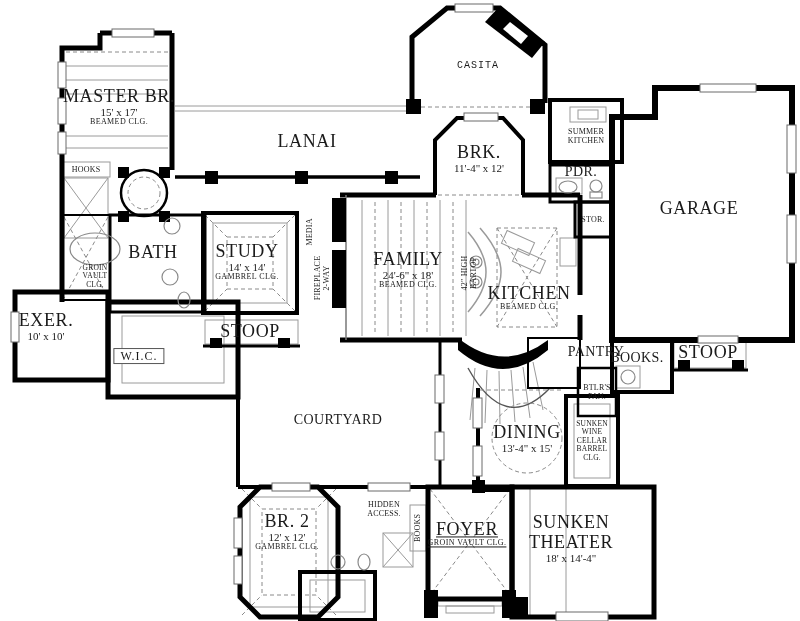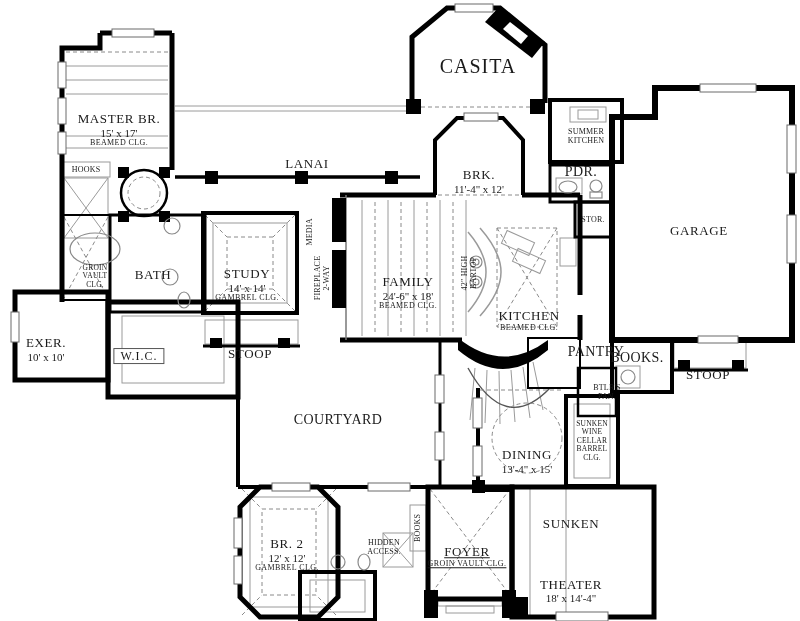--- a/index.html
+++ b/index.html
@@ -6,22 +6,22 @@
   .plan{
     position:relative;width:800px;height:621px;background:#ffffff;overflow:hidden;
     font-family:"Liberation Serif", serif;color:#1a1a1a;
   }
   .plan svg{position:absolute;left:0;top:0;}
   .lbl{
     position:absolute;transform:translate(-50%,-50%);
     text-align:center;white-space:nowrap;line-height:1.12;color:#1a1a1a;
   }
   .lbl.vert{transform:translate(-50%,-50%) rotate(-90deg);}
-  .name{font-size:13px;letter-spacing:.6px;margin-top:46px;}
-  .big{font-size:20px;letter-spacing:1px;}
+  .name{font-size:18px;letter-spacing:.6px;}
+  .big{font-size:10px;letter-spacing:1px;font-family:Liberation Mono, monospace;}
   .dim{font-size:11px;}
   .note{font-size:8px;letter-spacing:.4px;}
   .md{font-size:14px;letter-spacing:.4px;}
   .sm{font-size:8px;letter-spacing:.2px;}
   .xs{font-size:7.5px;letter-spacing:.2px;}
   .boxed{border:1px solid #555;padding:0 6px;background:#fff;font-size:12px;letter-spacing:1px;}
   .name:empty,.dim:empty,.note:empty,.md:empty,.sm:empty,.xs:empty{display:none;}
 </style>
 </head>
 <body>
@@ -354,21 +354,21 @@
   </div>
 
   <div class="lbl md" style="left:637px;top:358px;">
     <span>BOOKS.</span>
   </div>
 
   <div class="lbl" style="left:708px;top:352px;">
     <div class="name">STOOP</div>
   </div>
 
-  <div class="lbl sm" style="left:597px;top:393px;margin-left:10px;">
+  <div class="lbl sm" style="left:597px;top:393px;">
     <div>BTLR'S</div>
     <div>PAN.</div>
   </div>
 
   <div class="lbl" style="left:338px;top:420px;">
     <div class="md">COURTYARD</div>
   </div>
 
   <div class="lbl" style="left:527px;top:438px;">
     <div class="name">DINING</div>
@@ -382,21 +382,21 @@
     <div>BARREL</div>
     <div>CLG.</div>
   </div>
 
   <div class="lbl" style="left:287px;top:532px;">
     <div class="name">BR. 2</div>
     <div class="dim">12' x 12'</div>
     <div class="note">GAMBREL CLG.</div>
   </div>
 
-  <div class="lbl sm" style="left:384px;top:548px;">
+  <div class="lbl sm" style="left:384px;top:510px;">
     <div>HIDDEN</div>
     <div>ACCESS.</div>
   </div>
 
   <div class="lbl vert sm" style="left:418px;top:528px;">
     <span>BOOKS</span>
   </div>
 
   <div class="lbl" style="left:467px;top:534px;text-decoration:underline;">
     <div class="name">FOYER</div>

